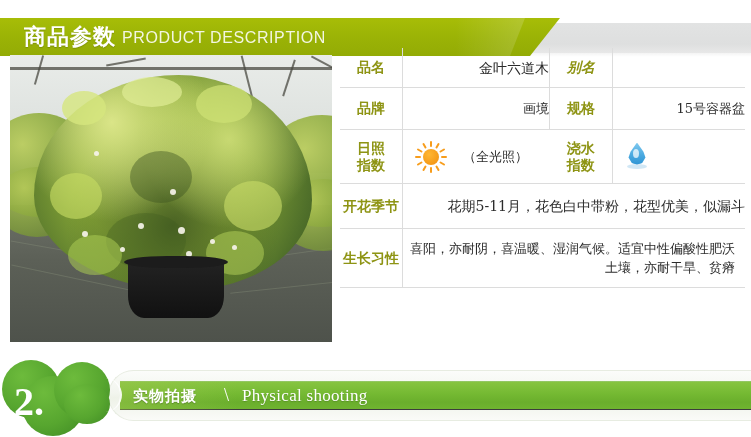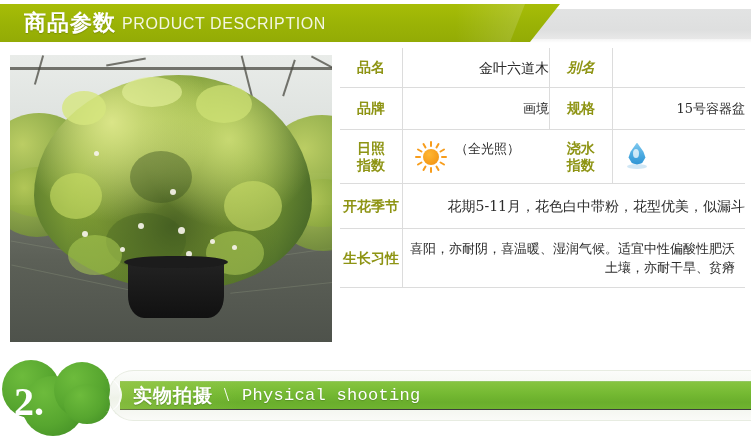--- a/index.html
+++ b/index.html
@@ -6,21 +6,21 @@
   body{
     width:751px;height:437px;
     background:#ffffff;
     font-family:"DejaVu Sans","Liberation Sans",sans-serif;
     overflow:hidden;
     position:relative;
   }
   #root{position:relative;width:751px;height:437px;}
 
   
-  .header-wrap{position:absolute;left:0;top:4px;width:673px;height:45px;}
+  .header-wrap{position:absolute;left:0;top:18px;width:673px;height:45px;}
   .header-gray{
     position:absolute;left:0;top:5px;width:751px;height:30px;
     background:linear-gradient(to bottom,#e2e3e3 0%,#dedfdf 70%,#e8e8e8 100%);
   }
   .header-gray-shadow{
     position:absolute;left:0;top:35px;width:751px;height:4px;
     background:linear-gradient(to bottom,rgba(0,0,0,0.045),rgba(0,0,0,0));
   }
   .header-green{
     position:absolute;left:0;top:0;width:560px;height:38px;
@@ -116,21 +116,21 @@
     line-height:20px;text-align:right;
   }
   .val-sm{font-size:13px;line-height:19px;}
   .val.withdiv{border-right:1px solid #dcdcdc;}
   .r1 td{height:39px;}
   .r2 td{height:41px;}
   .r3 td{height:53px;}
   .r4 td{height:44px;}
   .r5 td{height:46px;}
   .r6 td{height:58px;}
-  .cellflex{display:flex;align-items:flex-start;gap:7px;padding-left:11px;}
+  .cellflex{display:flex;align-items:center;gap:15px;padding-left:11px;}
 
   
   .sun-wrap{position:relative;width:34px;height:34px;flex:0 0 34px;}
   .sun-core{
     position:absolute;left:9px;top:9px;width:16px;height:16px;border-radius:50%;
     background:radial-gradient(circle at 38% 34%,#ffb733 0%,#f59a18 70%,#ef8f10 100%);
   }
   .ray{position:absolute;left:16px;top:1px;width:2px;height:6px;background:#f79d1c;border-radius:1px;transform-origin:1px 16px;}
   .sunlabel{font-family:"DejaVu Serif","Liberation Serif",serif;font-size:13px;color:#2b2b2b;}
 
@@ -168,31 +168,31 @@
     border-bottom:1px solid #3c3c3c;
     box-sizing:border-box;
   }
   .fbar-green-left{
     position:absolute;left:120px;top:23px;width:118px;height:29px;
     background:linear-gradient(to right,rgba(160,200,80,0.45),rgba(160,200,80,0));
   }
   .fbar-cn{
     position:absolute;left:133px;top:26px;
     font-family:Liberation Serif, serif;
-    font-size:19px;font-weight:bold;color:#ffffff;letter-spacing:1px;line-height:24px;
+    font-size:15px;font-weight:bold;color:#ffffff;letter-spacing:1px;line-height:24px;
     text-shadow:0 1px 1px rgba(0,0,0,0.22);
   }
   .fbar-slash{
     position:absolute;left:224px;top:25px;
     font-family:"Liberation Serif","DejaVu Serif",serif;
     font-size:18px;color:#ffffff;line-height:25px;
   }
   .fbar-en{
     position:absolute;left:242px;top:26px;
-    font-family:Liberation Mono, monospace;
+    font-family:Liberation Serif, serif;
     font-size:17px;color:#ffffff;line-height:24px;letter-spacing:0.3px;
     text-shadow:0 1px 1px rgba(0,0,0,0.18);
   }
   .badge-c{
     position:absolute;border-radius:50%;
     background:radial-gradient(circle at 35% 28%,#6dbb3c 0%,#57a62f 55%,#3f8a24 100%);
   }
   .badge-num{
     position:absolute;left:14px;top:24px;
     font-family:"Liberation Serif","DejaVu Serif",serif;

